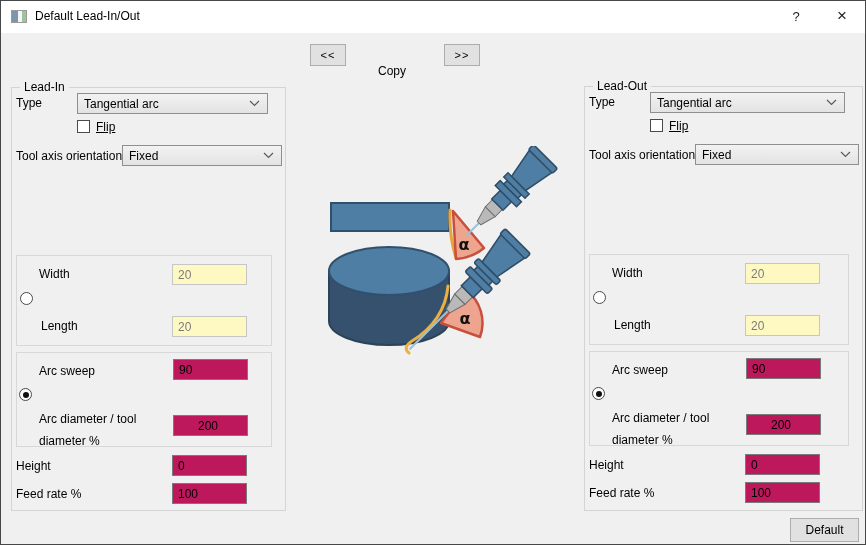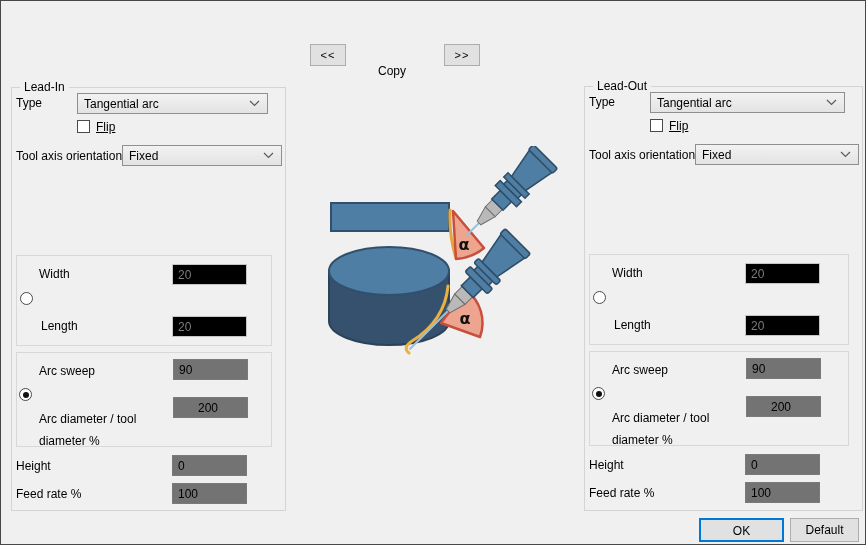--- a/index.html
+++ b/index.html
@@ -49,42 +49,52 @@
   .sf2{top:264px;height:93px;}
   .sf1 .lbl-width{left:22px;top:11px;}
   .sf1 .inp-width{left:155px;top:8px;}
   .sf1 .radio{left:3px;top:36px;}
   .sf1 .lbl-length{left:24px;top:63px;}
   .sf1 .inp-length{left:155px;top:60px;}
   .sf2 .lbl-sweep{left:22px;top:11px;}
   .sf2 .inp-sweep{left:156px;top:6px;}
   .sf2 .radio{left:2px;top:35px;}
   .sf2 .lbl-dia{left:22px;top:55px;width:116px;white-space:normal;line-height:22px;}
-  .sf2 .inp-dia{left:156px;top:44px;padding-left:24px;}
-  
-  .inp{position:absolute;width:75px;height:21px;box-sizing:border-box;border:1px solid #7a7a7a;background:#737373;
+  .sf2 .inp-dia{left:156px;top:62px;padding-left:24px;}
+  
+  .inp{position:absolute;width:75px;height:21px;box-sizing:border-box;border:1px solid #7a7a7a;background:#be185d;
        font-family:inherit;font-size:12px;color:#000;padding:0 5px;outline:none;}
-  .inp:disabled{background:#000000;border-color:#c6c6c6;color:#7b7b7b;}
+  .inp:disabled{background:#fef9c3;border-color:#c6c6c6;color:#7b7b7b;}
   .lbl-height{left:4px;top:371px;}
   .inp-height{left:160px;top:367px;}
   .lbl-feed{left:4px;top:399px;}
   .inp-feed{left:160px;top:395px;}
   
   .btn{position:absolute;top:517px;height:24px;box-sizing:border-box;background:#e1e1e1;border:1px solid #adadad;
        font-family:inherit;font-size:12px;text-align:center;line-height:21px;}
   .btn-ok{left:698px;width:85px;border:2px solid #0078d7;}
   .btn-cancel{left:789px;width:69px;}
   
   .illustration{position:absolute;left:315px;top:145px;width:245px;height:210px;}
 </style>
 </head>
 <body>
 
 <div class="window">
 
+  <div class="titlebar">
+    <span class="app-icon">
+      <span class="pane-a"></span>
+        <span class="pane-b"></span>
+        <span class="pane-c"></span>
+    </span>
+    <span class="tb-title">Default Lead-In/Out</span>
+    <div class="tb-btn tb-help">?</div>
+    <div class="tb-btn tb-close">×</div>
+  </div>
 
   <div class="btn-sm btn-back">&lt;&lt;</div>
   <div class="copy-label">Copy</div>
   <div class="btn-sm btn-fwd">&gt;&gt;</div>
 
   <div class="groupbox gb-lead-in">
     <span class="gb-label">Lead-In</span>
 
     <span class="lbl" style="left:4px;top:8px;">Type</span>
     <div class="combo combo-type">
@@ -222,16 +232,15 @@
         <rect x="-8" y="-38" width="16" height="12" fill="#4e7ea3" stroke="#2f4d67" stroke-width="1.5"></rect>
         <rect x="-15" y="-45" width="30" height="7" fill="#4e7ea3" stroke="#2f4d67" stroke-width="1.5"></rect>
         <rect x="-10" y="-50" width="20" height="5" fill="#4e7ea3" stroke="#2f4d67" stroke-width="1.5"></rect>
         <rect x="-15" y="-56" width="30" height="6" fill="#4e7ea3" stroke="#2f4d67" stroke-width="1.5"></rect>
         <polygon points="-10,-56 10,-56 16,-88 -16,-88" fill="#4e7ea3" stroke="#2f4d67" stroke-width="1.5"></polygon>
         <rect x="-17" y="-94" width="34" height="7" rx="2" fill="#4e7ea3" stroke="#2f4d67" stroke-width="1.5"></rect>
       </g>
     </svg>
   </div>
 
-  <button class="btn btn-ok">OK</button>
   <button class="btn btn-cancel">Default</button>
 
 </div>
 
 </body></html>

